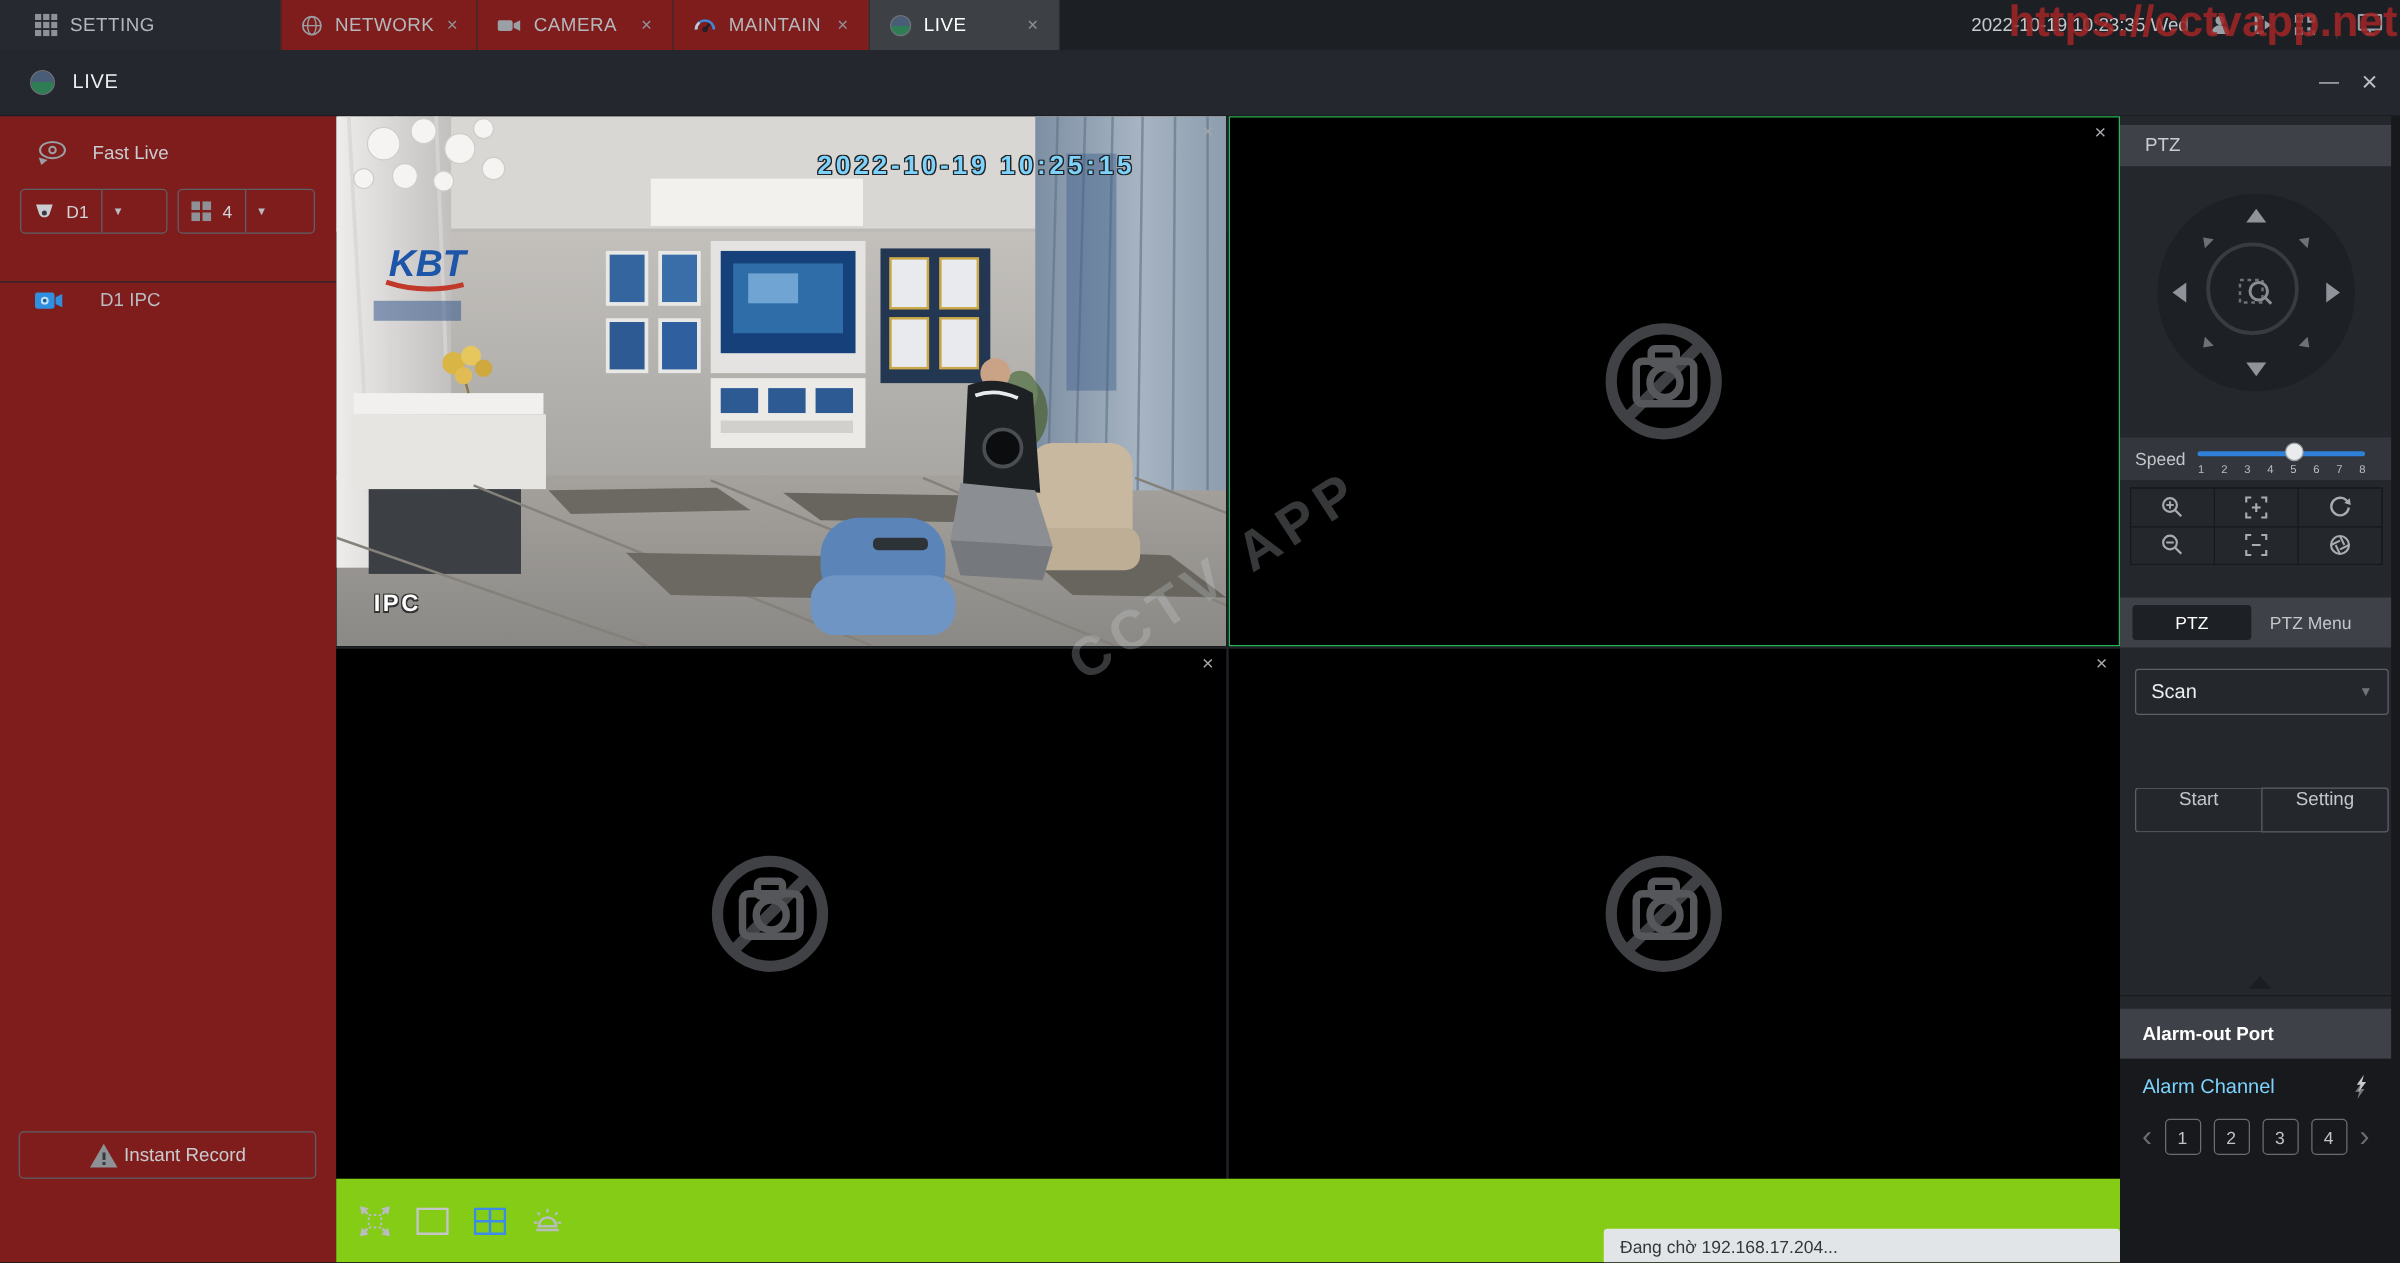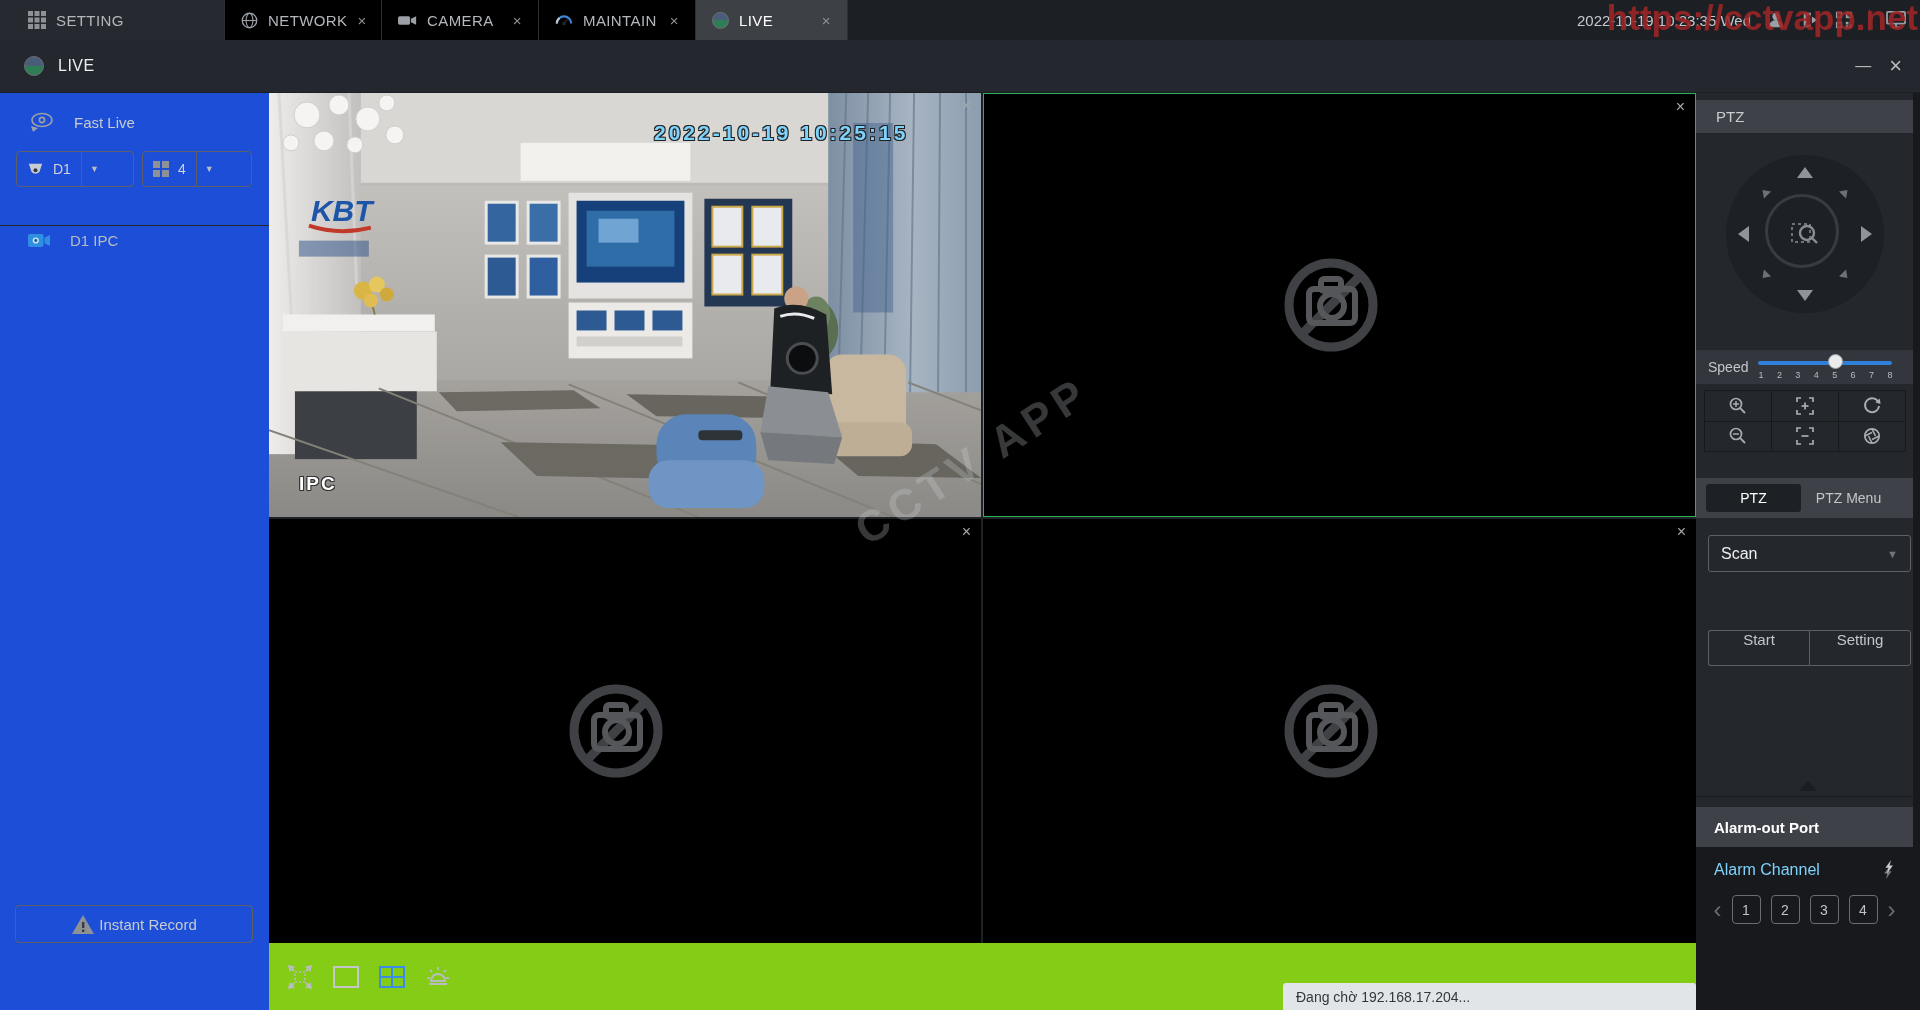--- a/index.html
+++ b/index.html
@@ -4,21 +4,21 @@
 <style>
   * { margin:0; padding:0; box-sizing:border-box; }
   html,body { background:#111; }
   body { font-family:"Liberation Sans", sans-serif; }
   .screen { position:relative; width:1920px; height:1010px; background:#24272d; overflow:hidden; }
 
   
   .topbar { position:absolute; top:0; left:0; width:1920px; height:40px; background:#1c1f24; display:flex; align-items:stretch; }
   .tab { display:flex; align-items:center; gap:10px; padding:0 16px; color:#b4b8bc; font-size:15px; letter-spacing:.4px; border-right:1px solid #2c2f35; cursor:default; }
   .tab.setting { width:225px; background:#262930; padding-left:28px; }
-  .tab.dark { background:#000000; width:157px; }
+  .tab.dark { background:#7f1d1d; width:157px; }
   .tab.active { background:#3d4146; color:#fff; width:152px; }
   .tab .tx { margin-left:auto; color:#8f9398; font-size:15px; }
   .tab svg, .tab .sphere { flex:0 0 auto; }
   .sphere { width:17px; height:17px; border-radius:50%; background:linear-gradient(#4a5d78 50%, #2e7d55 50%); border:1px solid #6d7177; }
   .top-right { margin-left:auto; display:flex; align-items:center; gap:16px; padding-right:14px; }
   .dt { color:#c6c9cd; font-size:15px; }
   .tr-sep { width:1px; height:22px; background:#3a3d43; }
   .wm-url { position:absolute; top:-2px; right:2px; z-index:60; font-size:35px; font-weight:bold; color:rgba(158,38,38,.88); pointer-events:none; white-space:nowrap; }
   .wm-diag { position:absolute; left:838px; top:436px; z-index:40; font-size:44px; font-weight:bold; letter-spacing:6px; color:rgba(210,215,220,.26); transform:rotate(-33deg); pointer-events:none; }
 
@@ -26,29 +26,29 @@
   .winbar { position:absolute; top:40px; left:0; width:1920px; height:53px; background:#24272d; display:flex; align-items:center; border-bottom:1px solid #1b1e22; }
   .winbar .sphere { width:20px; height:20px; margin-left:24px; }
   .win-title { color:#eceef0; font-size:16px; margin-left:14px; letter-spacing:.5px; }
   .win-ctrls { margin-left:auto; display:flex; align-items:center; gap:18px; padding-right:18px; color:#b9bcc0; }
   .win-min { font-size:16px; } .win-close { font-size:22px; line-height:20px; }
 
   
   .bodywrap { position:absolute; top:93px; left:0; width:1920px; height:917px; display:flex; }
 
   
-  .sidebar { position:relative; width:269px; height:100%; background:#1d4ed8; flex:0 0 auto; }
+  .sidebar { position:relative; width:269px; height:100%; background:#7f1d1d; flex:0 0 auto; }
   .fastlive { position:absolute; top:18px; left:28px; display:flex; align-items:center; gap:20px; color:#c8cbcf; font-size:15px; }
   .dd-row { position:absolute; top:58px; left:16px; display:flex; gap:8px; }
   .dd-btn { display:flex; align-items:center; height:36px; border:1px solid #5d6167; border-radius:4px; color:#d0d3d7; font-size:14px; }
   .dd-btn .seg { display:flex; align-items:center; gap:9px; padding:0 10px; }
   .dd-btn .vsep { width:1px; height:34px; background:#5d6167; }
   .dd-btn .caret { padding:0 8px; font-size:9px; color:#b9bcc0; }
   .side-div { position:absolute; top:132px; left:0; width:269px; height:1px; background:#24272b; }
-  .chan-item { position:absolute; top:139px; left:28px; display:flex; align-items:center; gap:20px; color:#b8bbbf; font-size:15px; }
+  .chan-item { position:absolute; top:139px; left:28px; display:flex; align-items:center; gap:30px; color:#b8bbbf; font-size:15px; }
   .rec-btn { position:absolute; top:812px; left:15px; width:238px; height:38px; border:1px solid #5d6167; border-radius:4px; display:flex; align-items:center; justify-content:center; gap:4px; color:#c8cbcf; font-size:15px; }
 
   
   .main { position:relative; width:1427px; height:100%; flex:0 0 auto; background:#24272a; }
   .grid { position:absolute; top:0; left:0; width:1427px; height:850px; background:#1e2125; }
   .tile { position:absolute; background:#000; overflow:hidden; }
   .t1 { left:0; top:0; width:712px; height:424px; }
   .t2 { left:714px; top:0; width:713px; height:424px; border:1px solid #2bb256; }
   .t3 { left:0; top:426px; width:712px; height:424px; }
   .t4 { left:714px; top:426px; width:713px; height:424px; }

